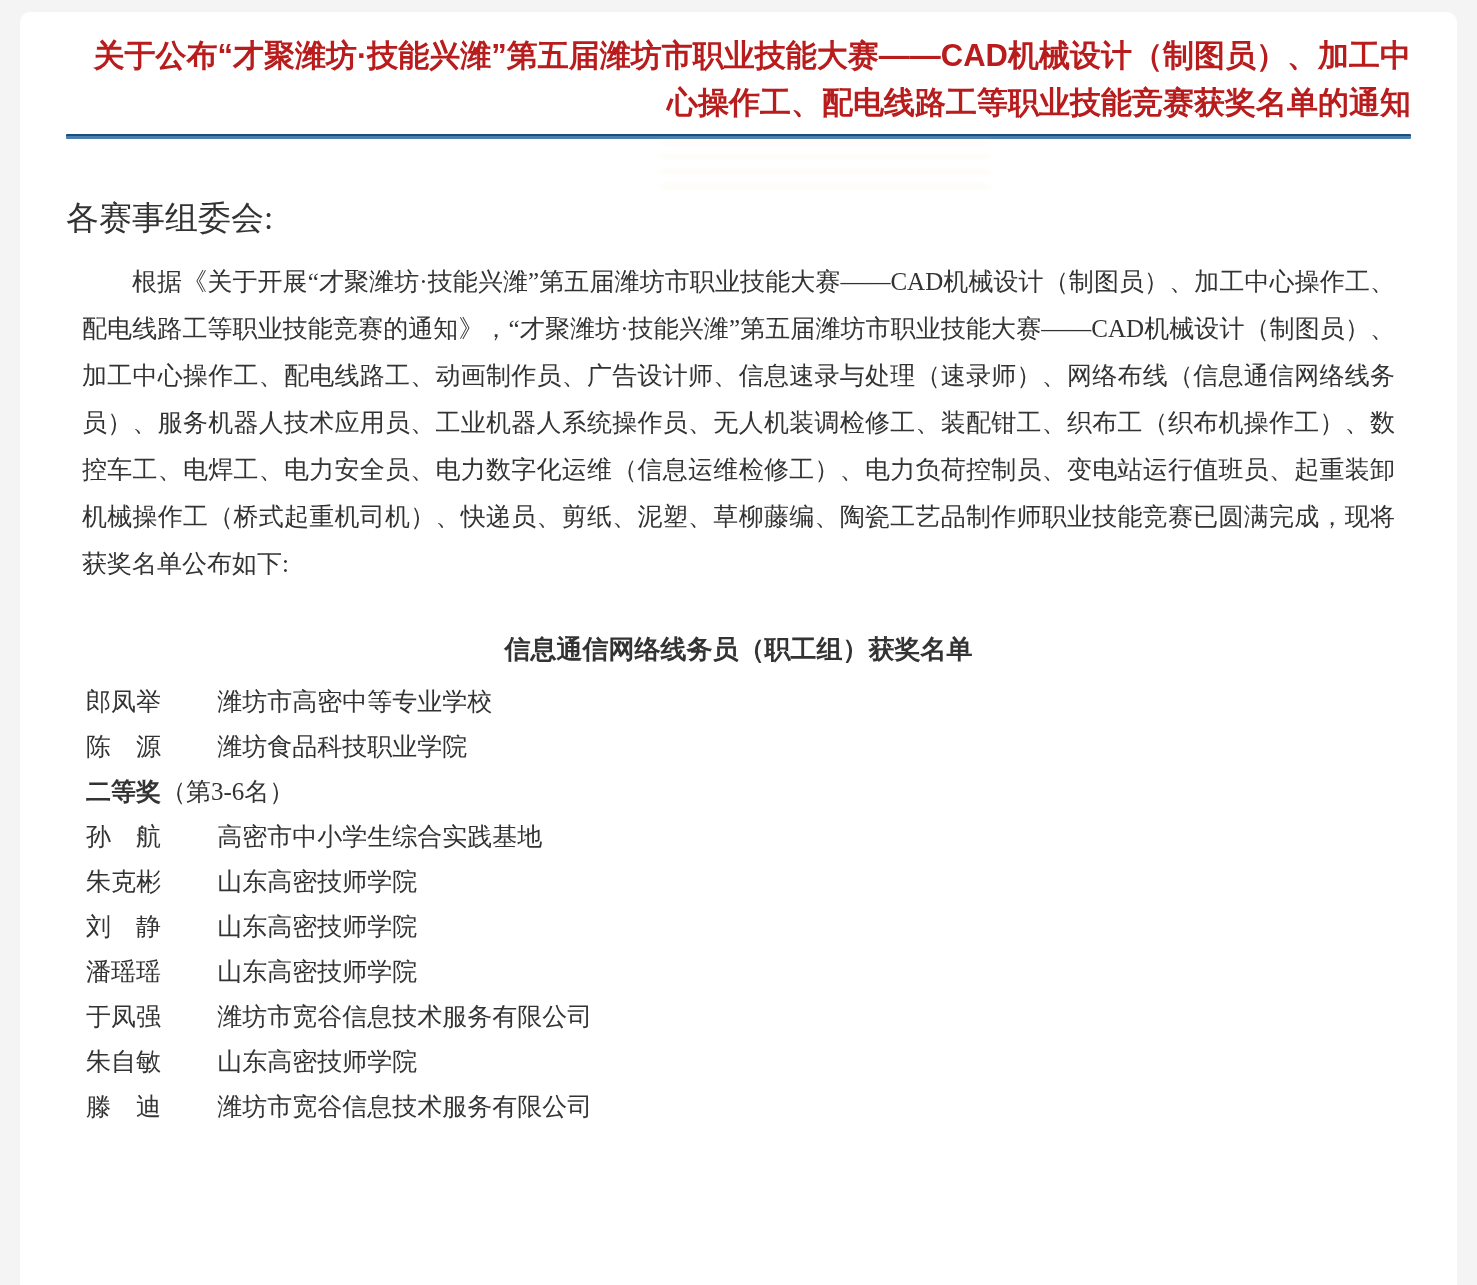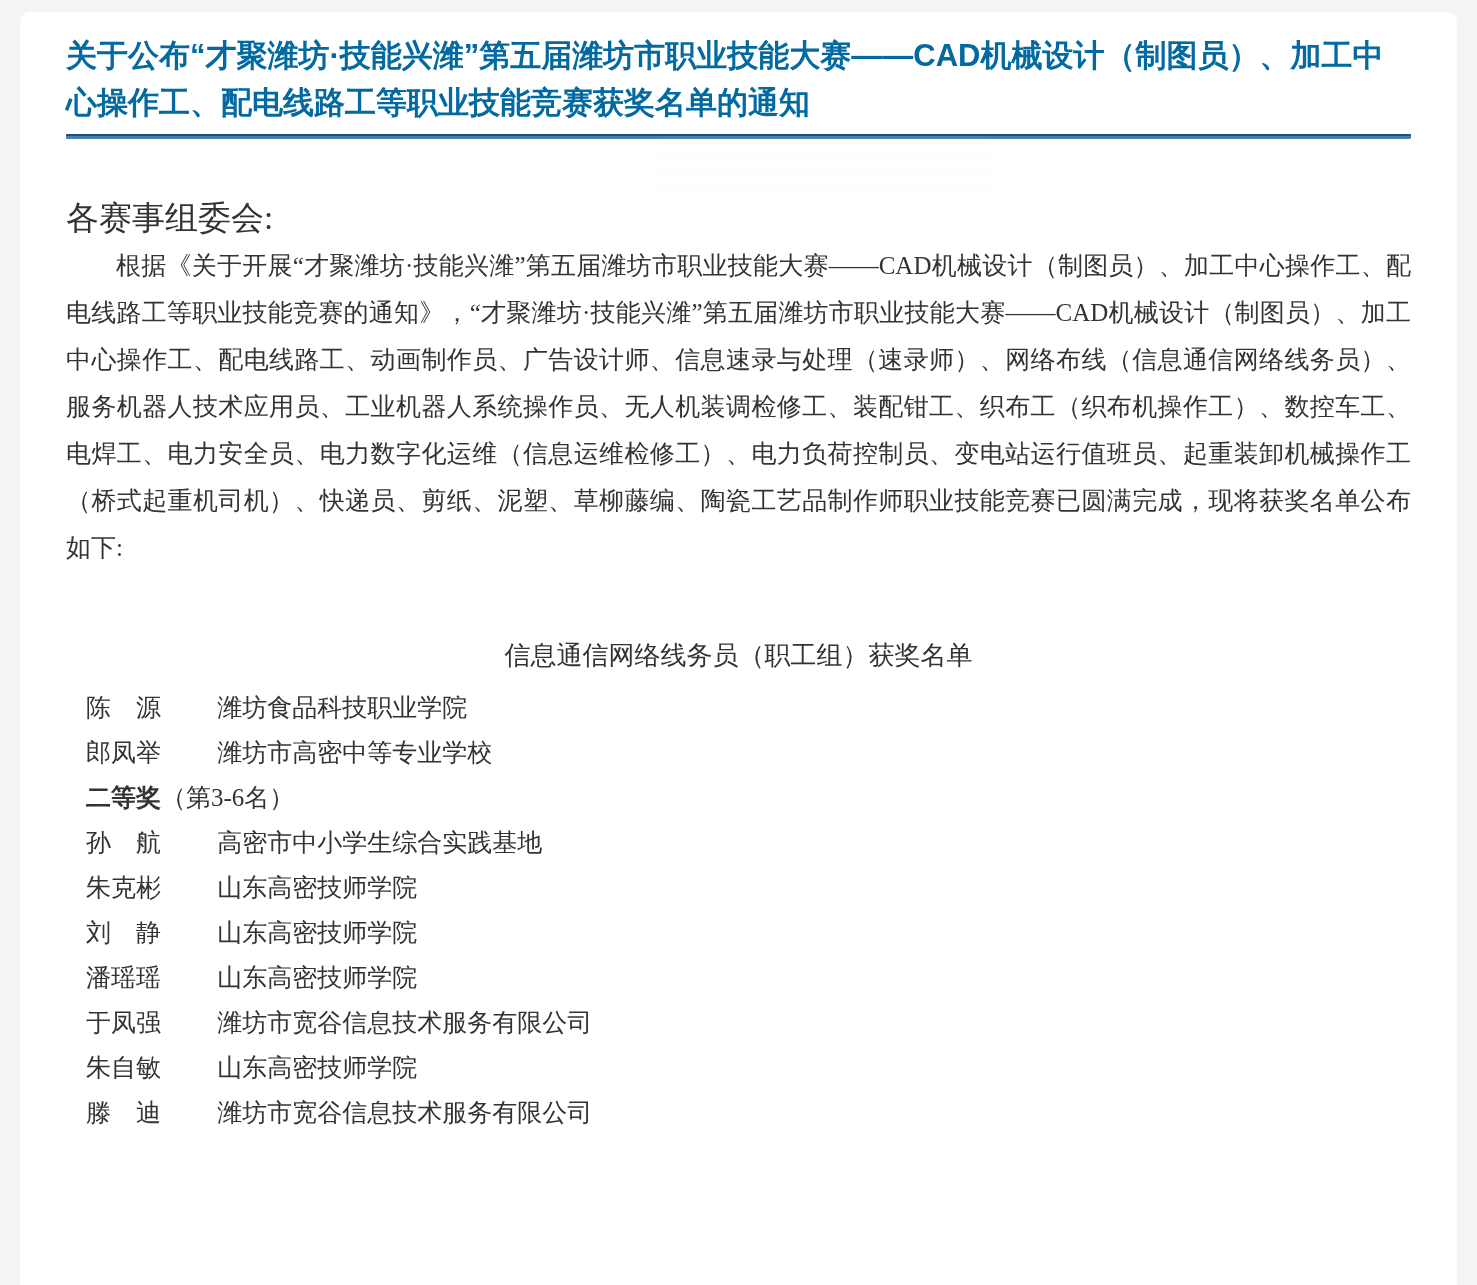--- a/index.html
+++ b/index.html
@@ -15,22 +15,22 @@
     position: relative;
     box-sizing: border-box;
     margin: 12px 20px 0 20px;
     min-height: 1273px;
     background: #ffffff;
     border-radius: 10px 10px 0 0;
     padding: 20px 46px 30px 46px;
   }
   .doc-title {
     margin: 0;
-    text-align: left;
-    color: #0369a1;
+    text-align: right;
+    color: #b91c1c;
     font-family: "Liberation Sans", sans-serif;
     font-weight: bold;
     font-size: 31px;
     line-height: 47px;
   }
   .title-divider {
     height: 5px;
     margin-top: 8px;
     background: linear-gradient(to bottom, #1d4e78 0%, #1d4e78 40%, #4a80b0 40%, #4a80b0 100%);
     border-radius: 1px;
@@ -49,32 +49,32 @@
     filter: blur(2px);
     opacity: 0.55;
     pointer-events: none;
   }
   .salutation {
     margin: 56px 0 0 0;
     font-size: 33px;
     line-height: 47px;
   }
   .body-paragraph {
-    margin: 0;
+    margin: 16px;
     font-size: 25px;
     line-height: 47px;
     text-align: justify;
     text-indent: 2em;
   }
   .section-title {
-    margin: 64px 0 0 0;
+    margin: 42px 0 0 0;
     text-align: center;
     color: #333333;
     font-family: "Liberation Sans", sans-serif;
-    font-weight: normal;
+    font-weight: bold;
     font-size: 26px;
     line-height: 40px;
   }
   .award-list {
     margin-top: 10px;
     padding-left: 20px;
     font-size: 25px;
   }
   .award-row {
     height: 45px;
@@ -105,26 +105,26 @@
 
   <p class="salutation">各赛事组委会:</p>
 
   <p class="body-paragraph">根据《关于开展“才聚潍坊·技能兴潍”第五届潍坊市职业技能大赛——CAD机械设计（制图员）、加工中心操作工、配电线路工等职业技能竞赛的通知》，“才聚潍坊·技能兴潍”第五届潍坊市职业技能大赛——CAD机械设计（制图员）、加工中心操作工、配电线路工、动画制作员、广告设计师、信息速录与处理（速录师）、网络布线（信息通信网络线务员）、服务机器人技术应用员、工业机器人系统操作员、无人机装调检修工、装配钳工、织布工（织布机操作工）、数控车工、电焊工、电力安全员、电力数字化运维（信息运维检修工）、电力负荷控制员、变电站运行值班员、起重装卸机械操作工（桥式起重机司机）、快递员、剪纸、泥塑、草柳藤编、陶瓷工艺品制作师职业技能竞赛已圆满完成，现将获奖名单公布如下:</p>
 
   <h2 class="section-title">信息通信网络线务员（职工组）获奖名单</h2>
 
   <div class="award-list">
 
     <div class="award-row">
+      <span class="winner-name">郎凤举</span>
+      <span class="winner-org">潍坊市高密中等专业学校</span>
+    </div>
+    <div class="award-row">
       <span class="winner-name">陈　源</span>
       <span class="winner-org">潍坊食品科技职业学院</span>
-    </div>
-    <div class="award-row">
-      <span class="winner-name">郎凤举</span>
-      <span class="winner-org">潍坊市高密中等专业学校</span>
     </div>
 
     <div class="award-row">
       <span class="tier-name">二等奖</span><span class="tier-range">（第3-6名）</span>
     </div>
     <div class="award-row">
       <span class="winner-name">孙　航</span>
       <span class="winner-org">高密市中小学生综合实践基地</span>
     </div>
     <div class="award-row">

